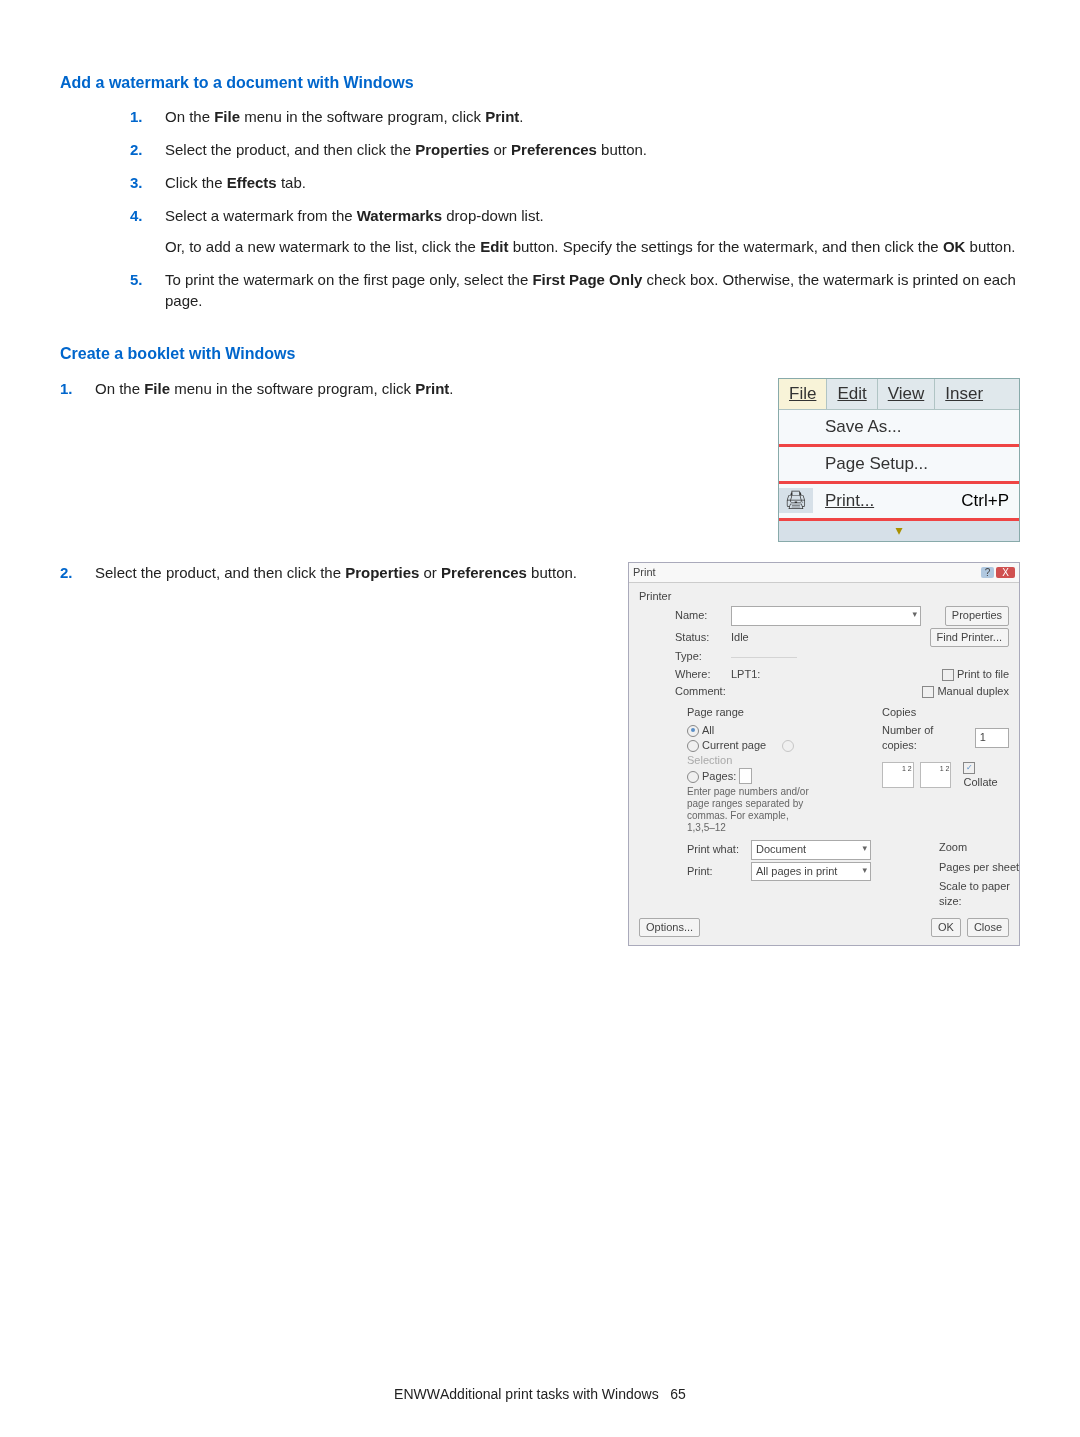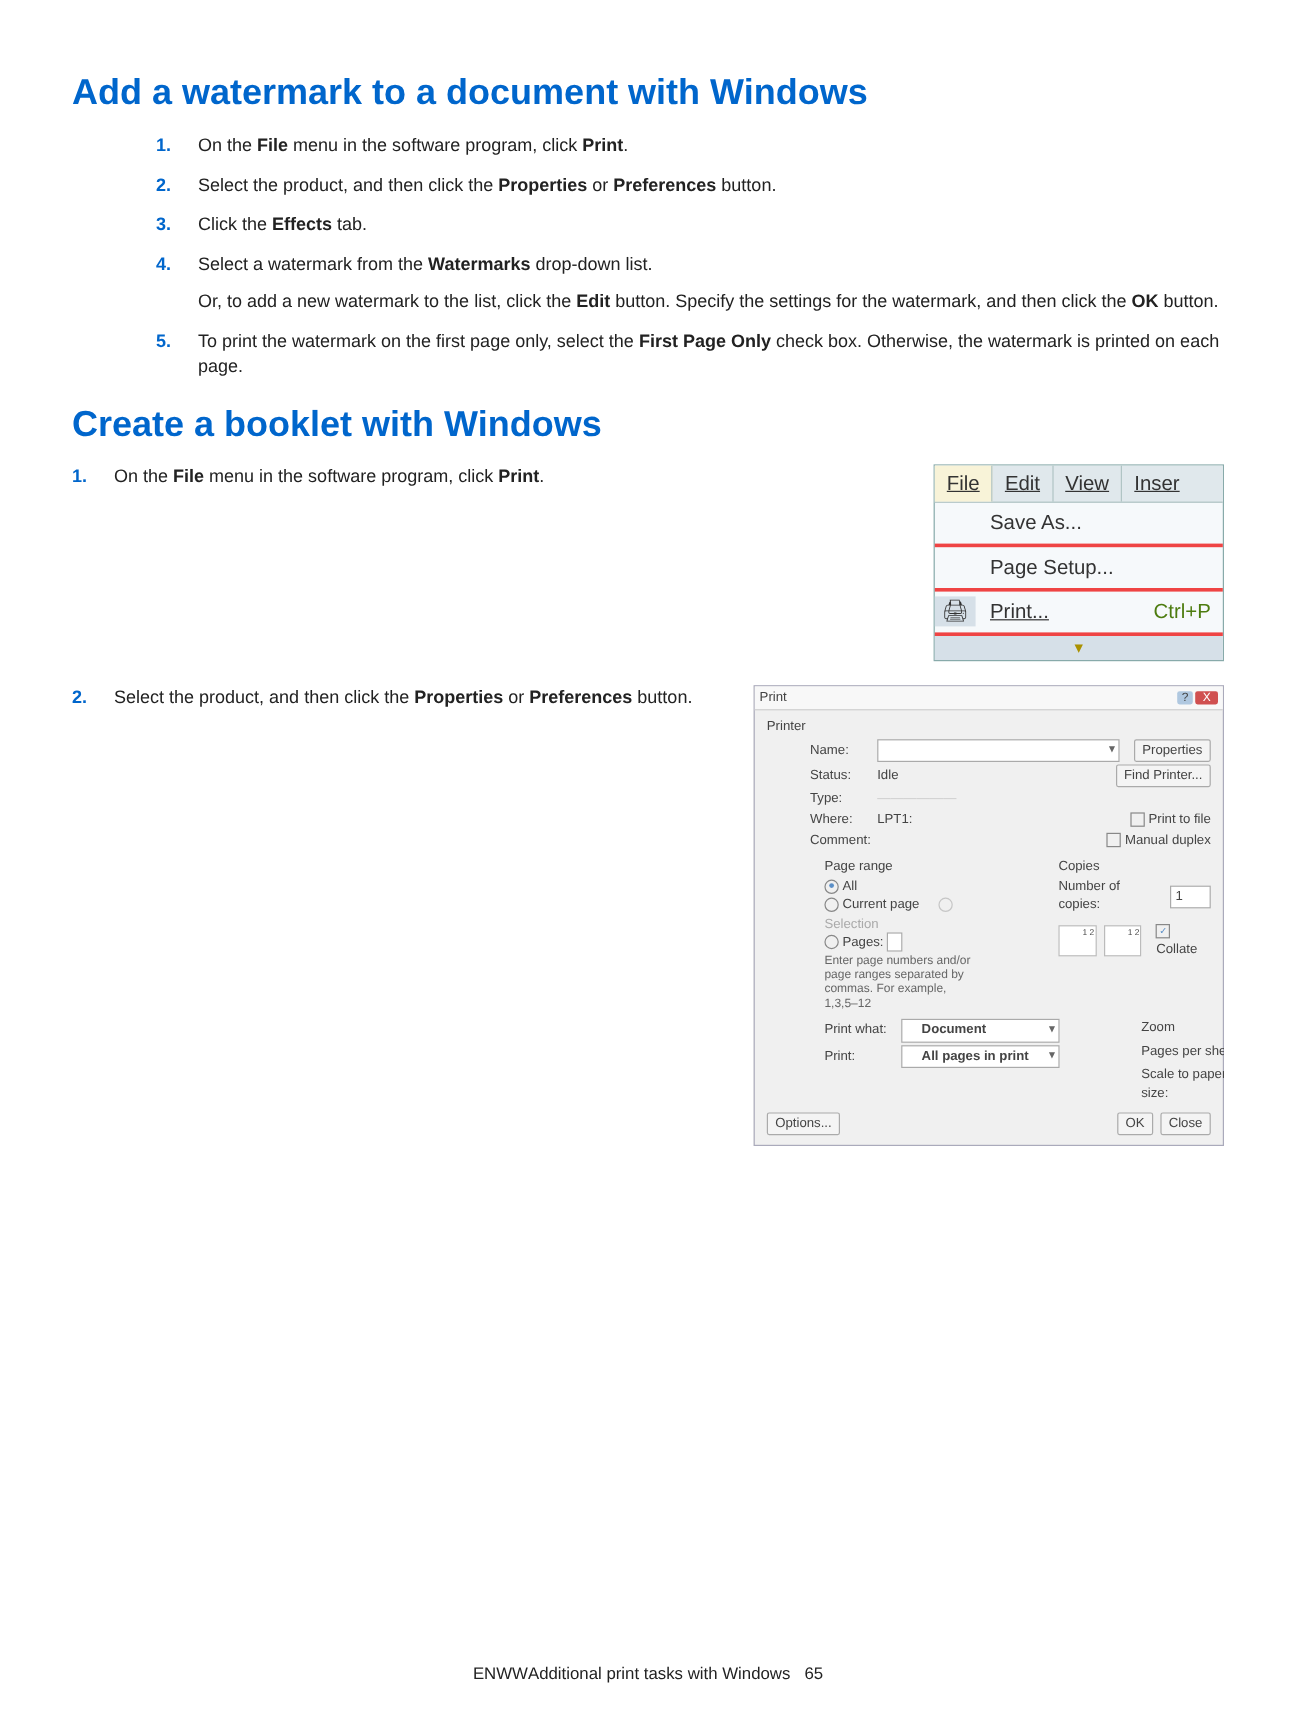--- a/index.html
+++ b/index.html
@@ -4,23 +4,23 @@
 <style>
   body {
     font-family: Arial, Helvetica, sans-serif;
     font-size: 15px;
     color: #222;
     margin: 40px 60px;
     line-height: 1.4;
   }
   h2 {
     color: #0066cc;
-    font-size: 30px;
+    font-size: 16px;
     font-weight: bold;
-    margin-top: 17px;
+    margin-top: 32px;
     margin-bottom: 12px;
   }
   ol.numbered {
     list-style: none;
     padding-left: 70px;
     margin: 0;
   }
   ol.numbered > li {
     position: relative;
     margin-bottom: 12px;
@@ -85,21 +85,21 @@
     align-items: center;
     height: 34px;
     border-bottom: 3px solid #ef4444;
   }
   .menu-text {
     flex: 1;
     padding: 0 12px;
   }
   .menu-shortcut {
     padding-right: 10px;
-    color: #4d7c0f;
+    color: #000000;
   }
   .menu-expand {
     height: 20px;
     display: flex;
     align-items: center;
     justify-content: center;
     background: #d6e0e8;
     font-size: 14px;
     color: #aa9100;
   }
@@ -151,25 +151,24 @@
     border: 1px solid #aaa;
     background: #f4f4f4;
     padding: 1px 6px;
     font-size: 11px;
     border-radius: 2px;
     white-space: nowrap;
   }
   .pd-dropdown {
     border: 1px solid #aaa;
     background: #fff;
-    padding: 1px 14px 1px 16px;
+    padding: 1px 14px 1px 4px;
     font-size: 11px;
     position: relative;
     display: inline-block;
-    font-weight: bold;
   }
   .pd-dropdown::after {
     content: "▾";
     position: absolute;
     right: 3px;
     font-size: 9px;
     color: #666;
   }
   .pd-input {
     border: 1px solid #aaa;

